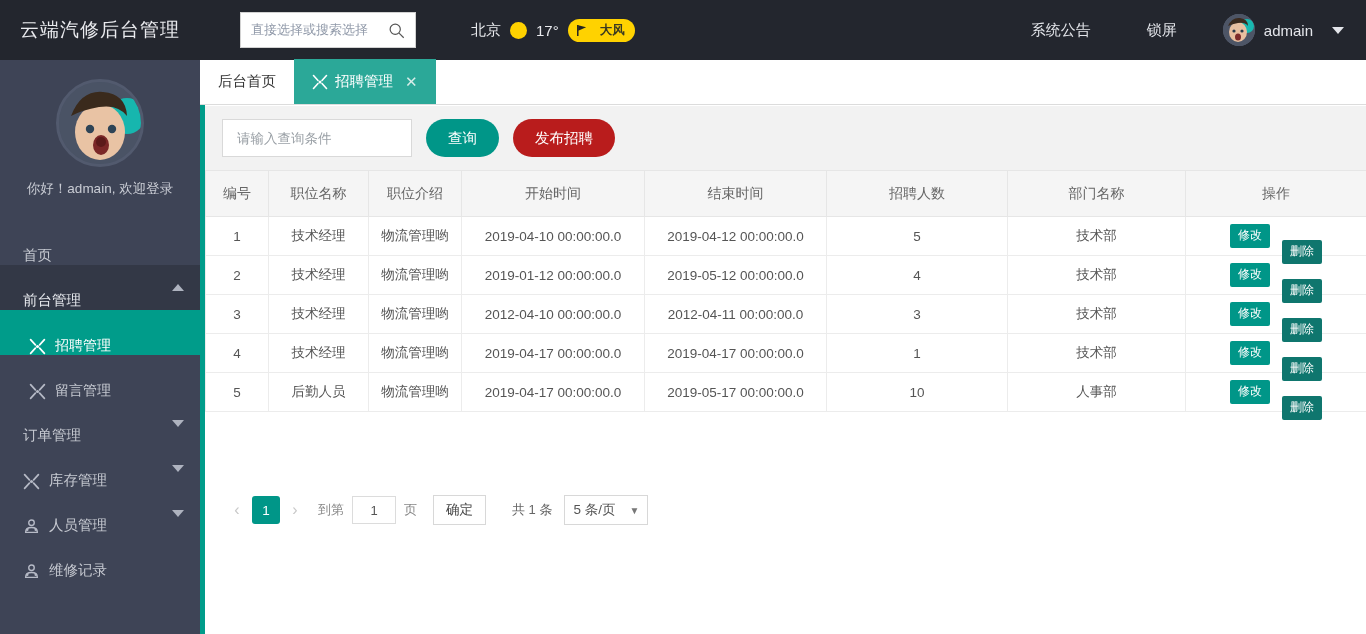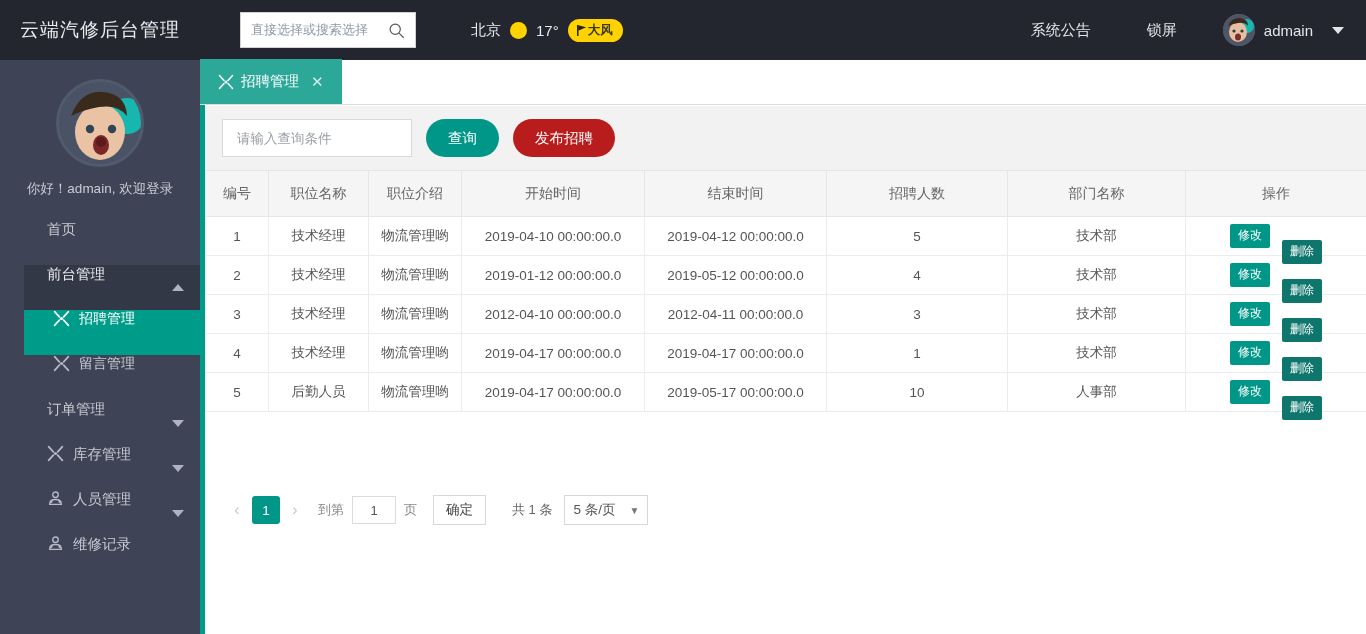--- a/index.html
+++ b/index.html
@@ -34,21 +34,21 @@
   }
   .weather{
     margin-left:55px; display:flex; align-items:center; gap:9px;
     color:#e9eaee; font-size:15px;
   }
   .sun-dot{
     width:17px;height:17px;border-radius:50%;background:#FFD200;display:block;
   }
   .wind-badge{
     background:#FFD200; color:#3b3b20; border-radius:12px; height:23px;
-    display:flex; align-items:center; gap:0; padding:0 10px 0 7px;
+    display:flex; align-items:center; gap:12px; padding:0 10px 0 7px;
     font-size:12.5px; font-weight:bold;
   }
   .flag-ico{ width:13px; height:13px; display:block; }
   .hdr-right{
     margin-left:auto; display:flex; align-items:center; gap:0px;
     padding-right:22px; color:#e3e5ea; font-size:15px;
   }
   .hdr-link{ padding:0 28px; cursor:pointer; }
   .hdr-user{ display:flex; align-items:center; gap:9px; padding-left:18px;justify-content:space-between; }
   .avatar-sm{
@@ -68,22 +68,22 @@
   .side-profile{ padding:19px 0 0; text-align:center; }
   .avatar-lg{
     width:88px;height:88px;border-radius:50%;margin:0 auto;
     border:3px solid #525A6E; overflow:hidden; position:relative;
     background:#4b5468;
   }
   .welcome{
     margin-top:13px; color:#c9ccd4; font-size:13.5px;
   }
   .side-item{
-    height:45px; display:flex; align-items:flex-start; padding-left:23px;
-    color:#c6c9d1; font-size:14.5px; cursor:pointer; position:relative;margin-left:24px;
+    height:45px; display:flex; align-items:flex-end; padding-left:23px;
+    color:#c6c9d1; font-size:14.5px; cursor:pointer; position:relative;
   }
   .side-item.home{ margin-top:22px; }
   .side-item.parent-open{ background:#333846; color:#e7e9ee; }
   .side-item.active{ background:#009C8A; color:#fff; }
   .side-ico{ width:17px; height:17px; margin-right:9px; flex:none; display:block; }
   .chev{
     position:absolute; right:16px; top:50%; margin-top:-3px;
     width:0;height:0;border-left:6px solid transparent;border-right:6px solid transparent;
   }
   .chev.dn{ border-top:7px solid #aeb3bf; }
@@ -310,20 +310,23 @@
         <circle cx="12" cy="11" r="1.2" fill="#b6bac6"></circle>
       </svg>
       <span>维修记录</span>
     </div>
   </div>
 
   <div class="content">
     <div class="content-strip"></div>
 
     <div class="tabbar">
+      <div class="tab">
+        <span>后台首页</span>
+      </div>
       <div class="tab active-tab">
         <svg class="tool-ico" viewBox="0 0 16 16">
           <path d="M1.5 1.5 L6 6.5 M10 9.5 L14.5 14.5 M14.5 1.5 L10 6.5 M6 9.5 L1.5 14.5" stroke="#ffffff" stroke-width="1.6" fill="none" stroke-linecap="round"></path>
           <circle cx="8" cy="8" r="1.5" fill="#ffffff"></circle>
         </svg>
         <span>招聘管理</span>
         <span class="tab-close">✕</span>
       </div>
     </div>
 

